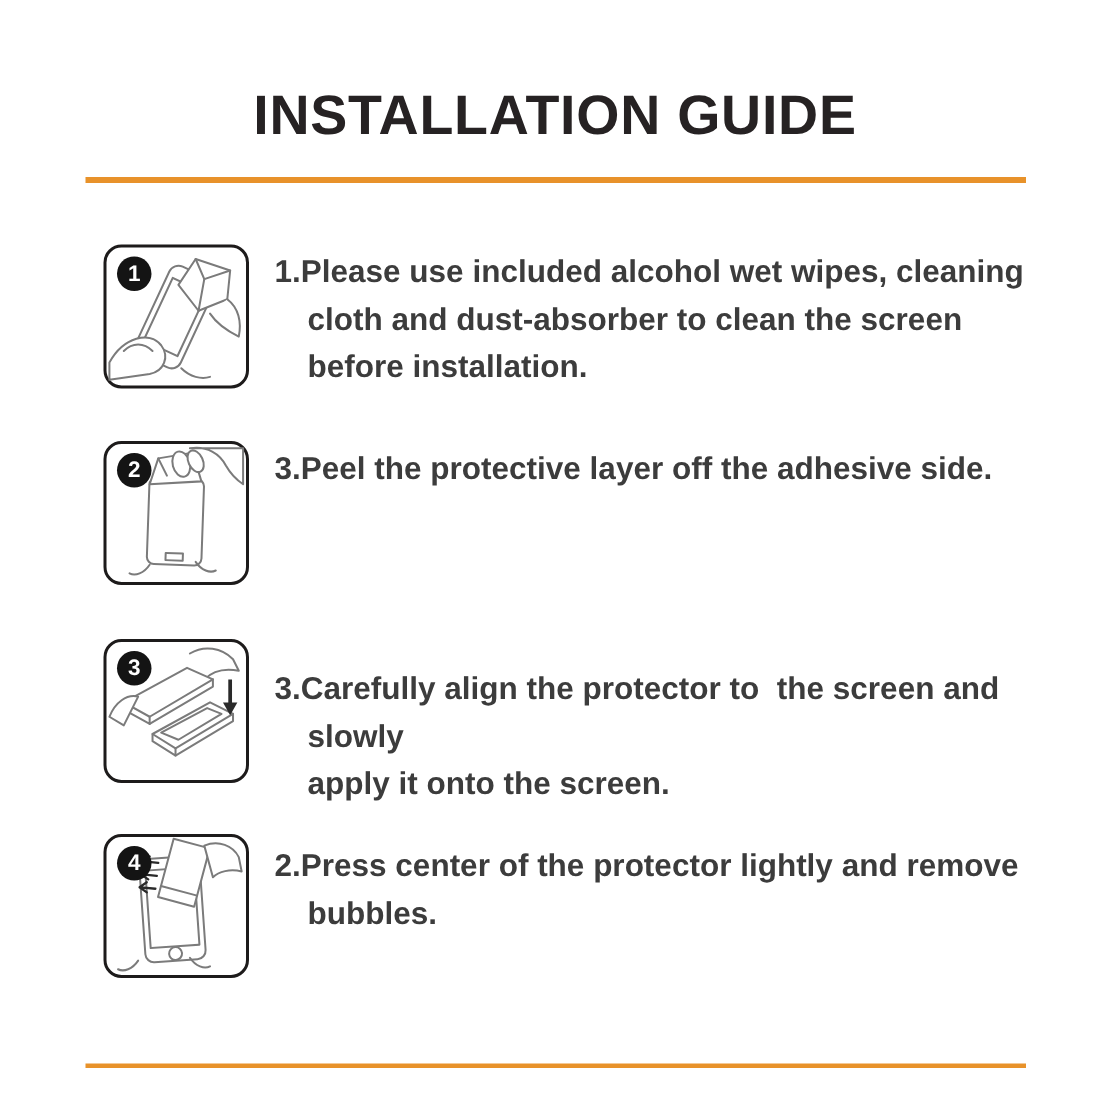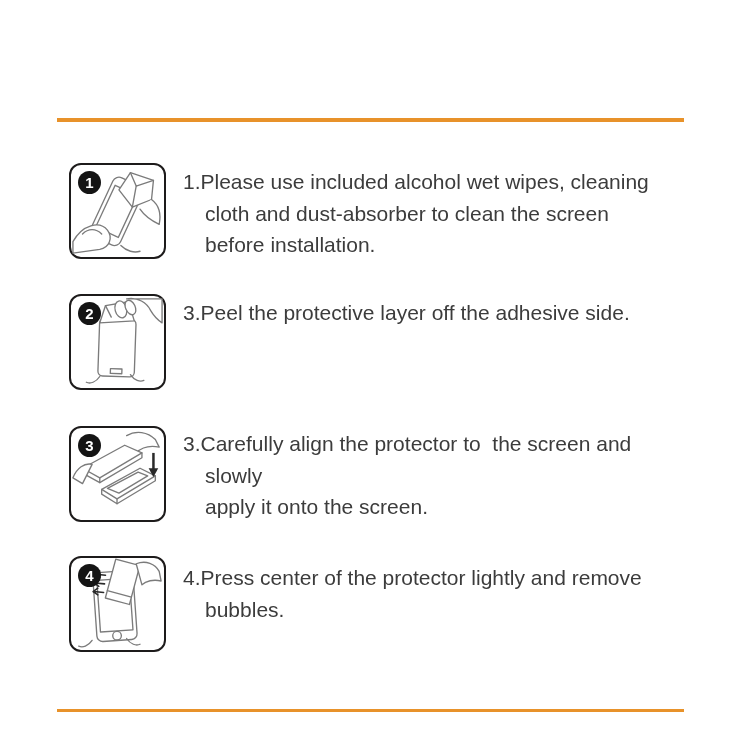--- a/index.html
+++ b/index.html
@@ -22,35 +22,36 @@
   }
   .icon-box svg{position:absolute;left:0;top:0;width:100%;height:100%;}
   .badge{
     position:absolute;left:7px;top:6px;width:23px;height:23px;border-radius:50%;
     background:#141414;color:#ffffff;font-size:15px;font-weight:700;
     text-align:center;line-height:23px;
   }
   .step-text{
     position:absolute;left:183px;width:505px;
     font-size:21px;line-height:31.5px;color:#3c3c3c;
-    white-space:pre-wrap;padding-left:22px;text-indent:-22px;box-sizing:border-box;
+    white-space:pre-wrap;padding-left:22px;text-indent:-22px;box-sizing:border-box;font-weight:bold;
   }
   .box1{top:163px;} .txt1{top:166px;}
   .box2{top:294px;} .txt2{top:297px;}
-  .box3{top:426px;} .txt3{top:428px;}
+  .box3{top:426px;} .txt3{top:444px;}
   .box4{top:556px;} .txt4{top:562px;}
   .art{fill:none;stroke:#7b7b7b;stroke-width:1.4;stroke-linejoin:round;stroke-linecap:round;}
   .artfill{fill:#ffffff;stroke:#7b7b7b;stroke-width:1.4;stroke-linejoin:round;stroke-linecap:round;}
   .dark{stroke:#2a2a2a;}
 </style>
 </head>
 <body>
 
 <div class="page">
 
+  <div class="title">INSTALLATION GUIDE</div>
   <div class="divider top"></div>
 
   <div>
 
     <div class="icon-box box1">
       <svg viewBox="0 0 97 96">
         <g transform="rotate(25 46 52)">
           <rect class="artfill" x="29" y="14" width="34" height="68" rx="7"></rect>
           <rect class="art" x="33" y="24" width="26" height="48"></rect>
         </g>
@@ -128,20 +129,20 @@
           <path d="M35,27 L25,26 M29,22.5 L24,26 L29,29.5"></path>
           <path d="M34,36 L24,35 M28,31.5 L23,35 L28,38.5"></path>
         </g>
         <path class="art" d="M22,86 C18,92 12,94 8,92"></path>
         <path class="art" d="M58,84 C62,90 68,92 72,90"></path>
       </svg>
       <div class="badge">
         <span>4</span>
       </div>
     </div>
-    <div class="step-text txt4">4.Press center of the protector lightly and remove
+    <div class="step-text txt4">2.Press center of the protector lightly and remove
 bubbles.</div>
 
   </div>
 
   <div class="divider bottom"></div>
 
 </div>
 
 </body></html>

